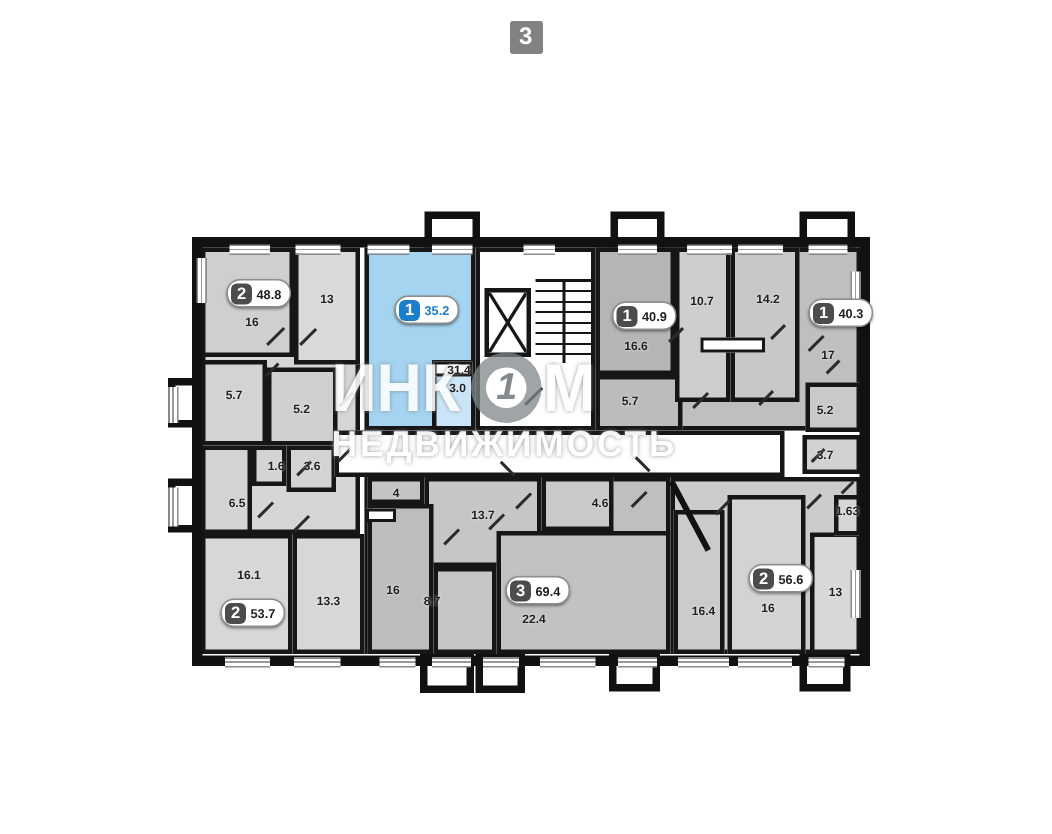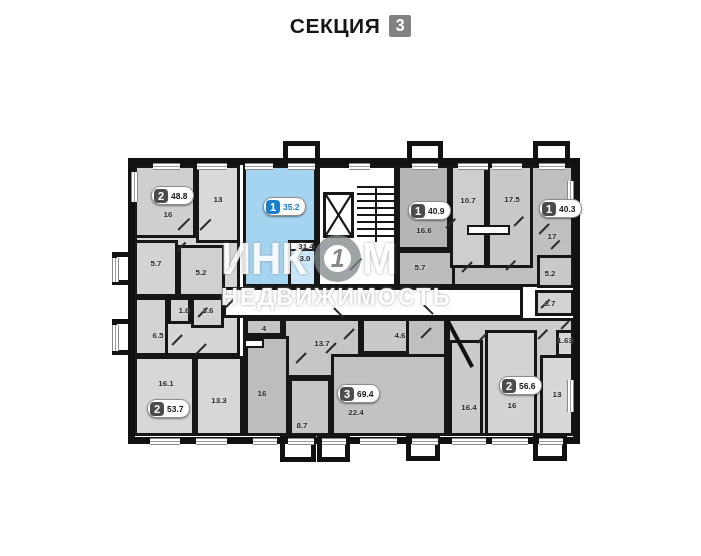--- a/index.html
+++ b/index.html
@@ -52,21 +52,20 @@
                font-size:11px;display:flex;align-items:center;justify-content:center;flex:none}
   .badge .barea{font-weight:700;font-size:8.5px;color:#1d1d1d;margin-left:3px;white-space:nowrap}
   .badge.blue .bnum{background:#1b7ec9}
   .badge.blue .barea{color:#1b7ec9}
 </style>
 </head>
 <body>
 
 <div class="hdr">
   <div class="hdr-line1">
-    <span class="hdr-title">СЕКЦИЯ</span>
     <span class="hdr-num">3</span>
   </div>
 </div>
 
 <div id="plan">
   <div class="outerwall"></div>
   <div class="elevator">
     <svg viewBox="0 0 25 40" preserveAspectRatio="none">
       <line x1="0" y1="0" x2="25" y2="40" stroke="#161616" stroke-width="2.2"></line>
       <line x1="25" y1="0" x2="0" y2="40" stroke="#161616" stroke-width="2.2"></line>
@@ -207,35 +206,35 @@
     <div class="badge" style="left: 499px; top: 376px;">
       <span class="bnum">2</span>
       <span class="barea">56.6</span>
     </div>
     <div class="rlabel" style="left: 168px; top: 210px;">16</div>
     <div class="rlabel" style="left: 218px; top: 195px;">13</div>
     <div class="rlabel" style="left: 272px; top: 242px; margin-left: 16px;">31.4</div>
     <div class="rlabel" style="left: 305px; top: 254px;">3.0</div>
     <div class="rlabel" style="left: 424px; top: 226px;">16.6</div>
     <div class="rlabel" style="left: 468px; top: 196px;">10.7</div>
-    <div class="rlabel" style="left: 512px; top: 195px;">17.5</div>
+    <div class="rlabel" style="left: 512px; top: 195px;">14.2</div>
     <div class="rlabel" style="left: 552px; top: 232px;">17</div>
     <div class="rlabel" style="left: 156px; top: 259px;">5.7</div>
     <div class="rlabel" style="left: 201px; top: 268px;">5.2</div>
     <div class="rlabel" style="left: 184px; top: 306px;">1.6</div>
     <div class="rlabel" style="left: 208px; top: 306px;">3.6</div>
     <div class="rlabel" style="left: 158px; top: 331px;">6.5</div>
     <div class="rlabel" style="left: 420px; top: 263px;">5.7</div>
     <div class="rlabel" style="left: 550px; top: 269px;">5.2</div>
     <div class="rlabel" style="left: 550px; top: 299px;">3.7</div>
     <div class="rlabel" style="left: 565px; top: 336px;">1.63</div>
     <div class="rlabel" style="left: 166px; top: 379px;">16.1</div>
     <div class="rlabel" style="left: 219px; top: 396px;">13.3</div>
     <div class="rlabel" style="left: 264px; top: 324px;">4</div>
     <div class="rlabel" style="left: 322px; top: 339px;">13.7</div>
     <div class="rlabel" style="left: 400px; top: 331px;">4.6</div>
     <div class="rlabel" style="left: 262px; top: 389px;">16</div>
-    <div class="rlabel" style="left: 302px; top: 396px; margin-top: 25px;">8.7</div>
+    <div class="rlabel" style="left: 288px; top: 396px;">8.7</div>
     <div class="rlabel" style="left: 356px; top: 408px;">22.4</div>
     <div class="rlabel" style="left: 469px; top: 403px;">16.4</div>
     <div class="rlabel" style="left: 512px; top: 401px;">16</div>
     <div class="rlabel" style="left: 557px; top: 390px;">13</div>
   </div>
 
 </body></html>

